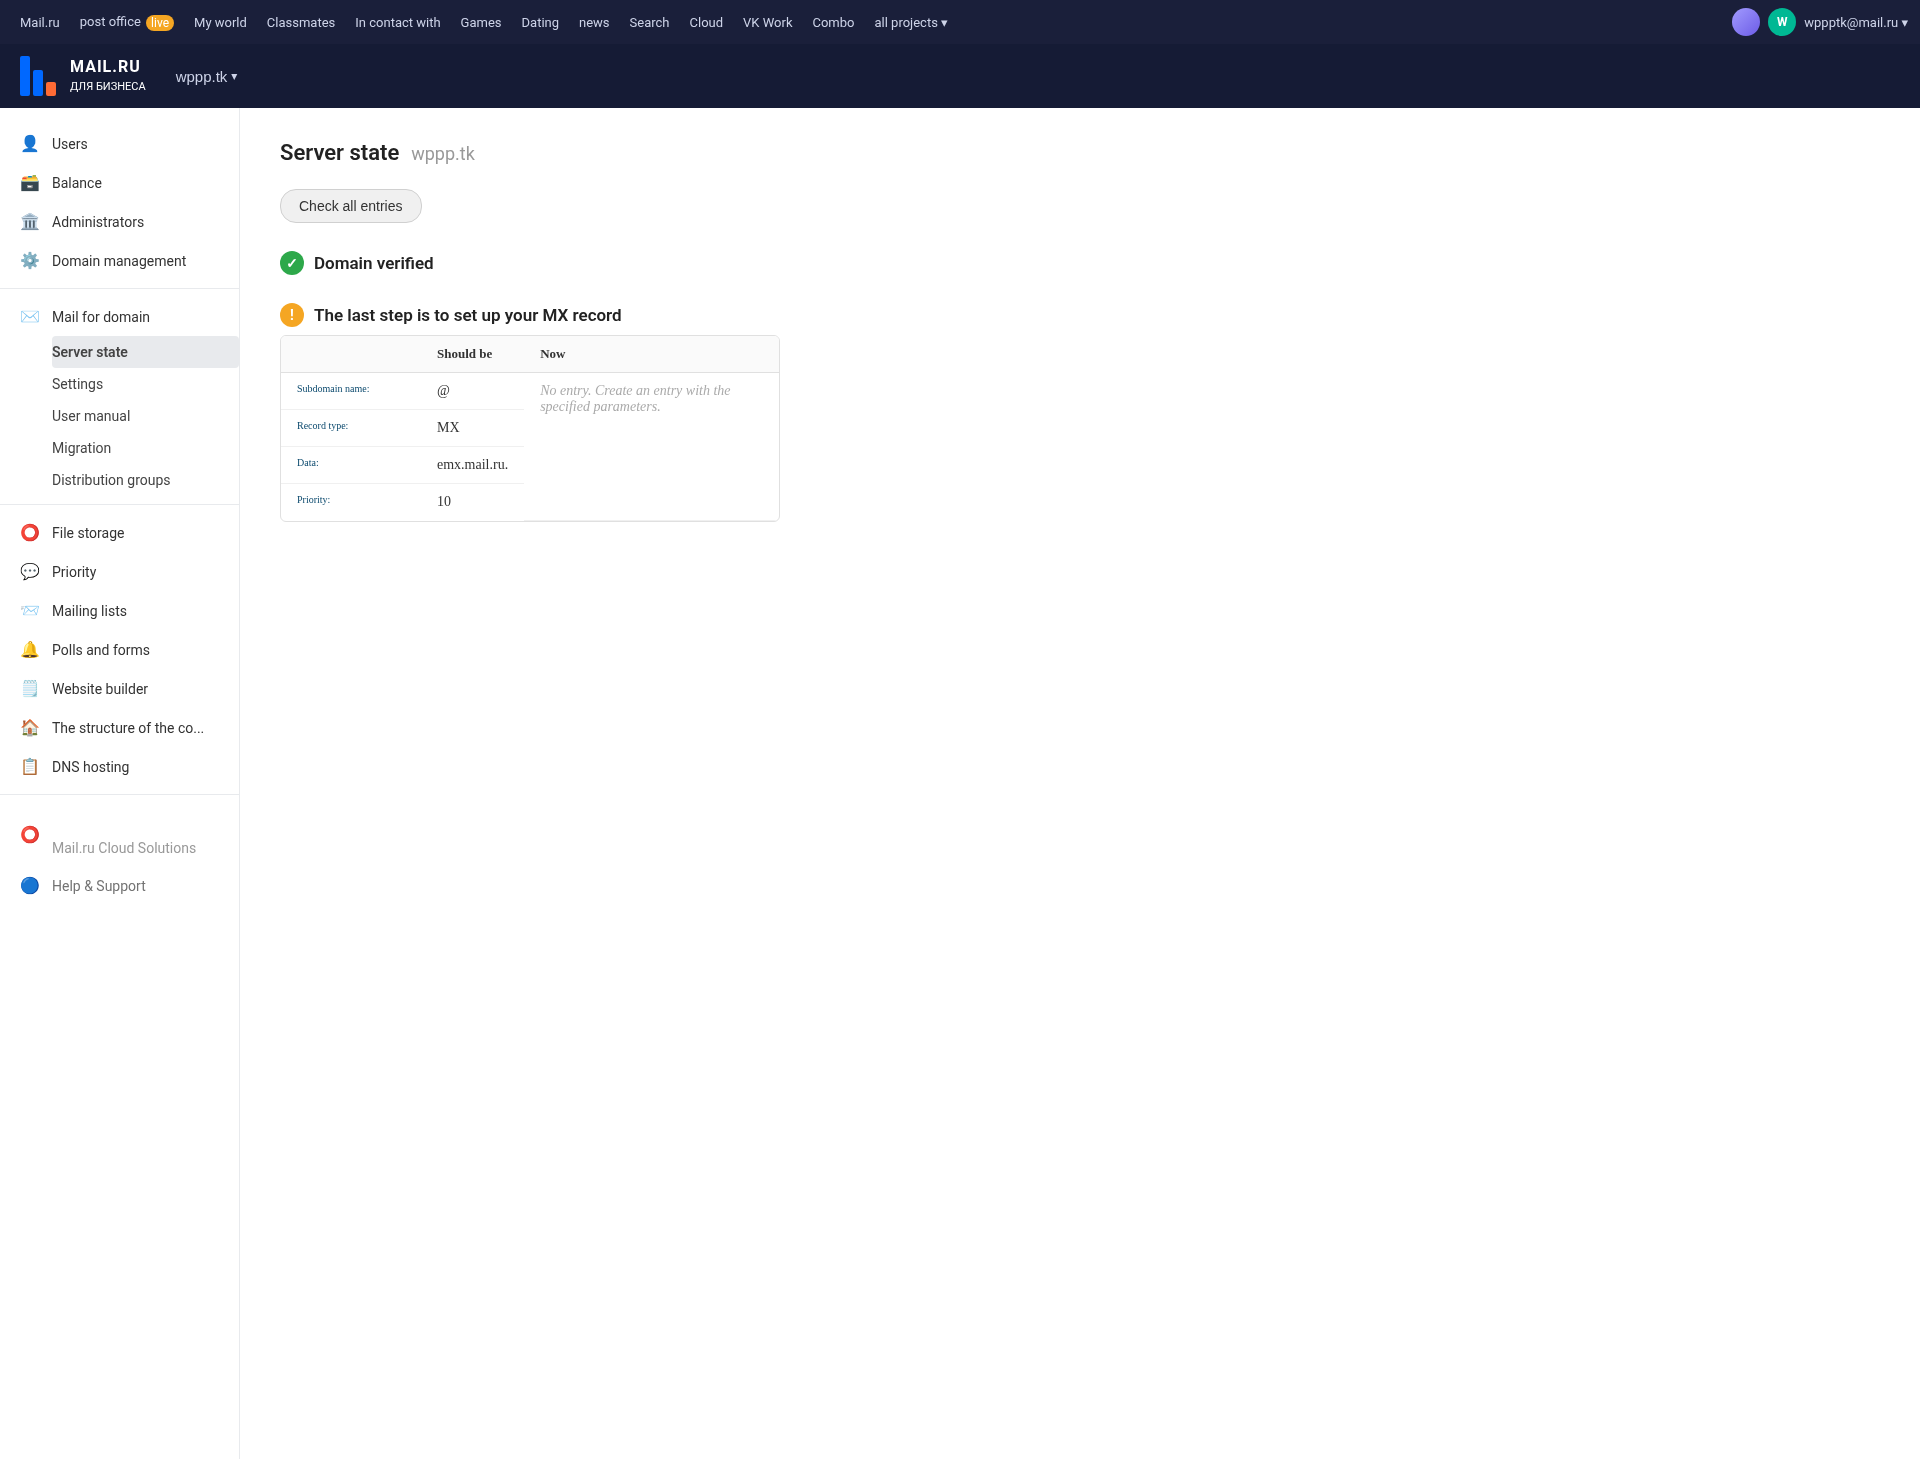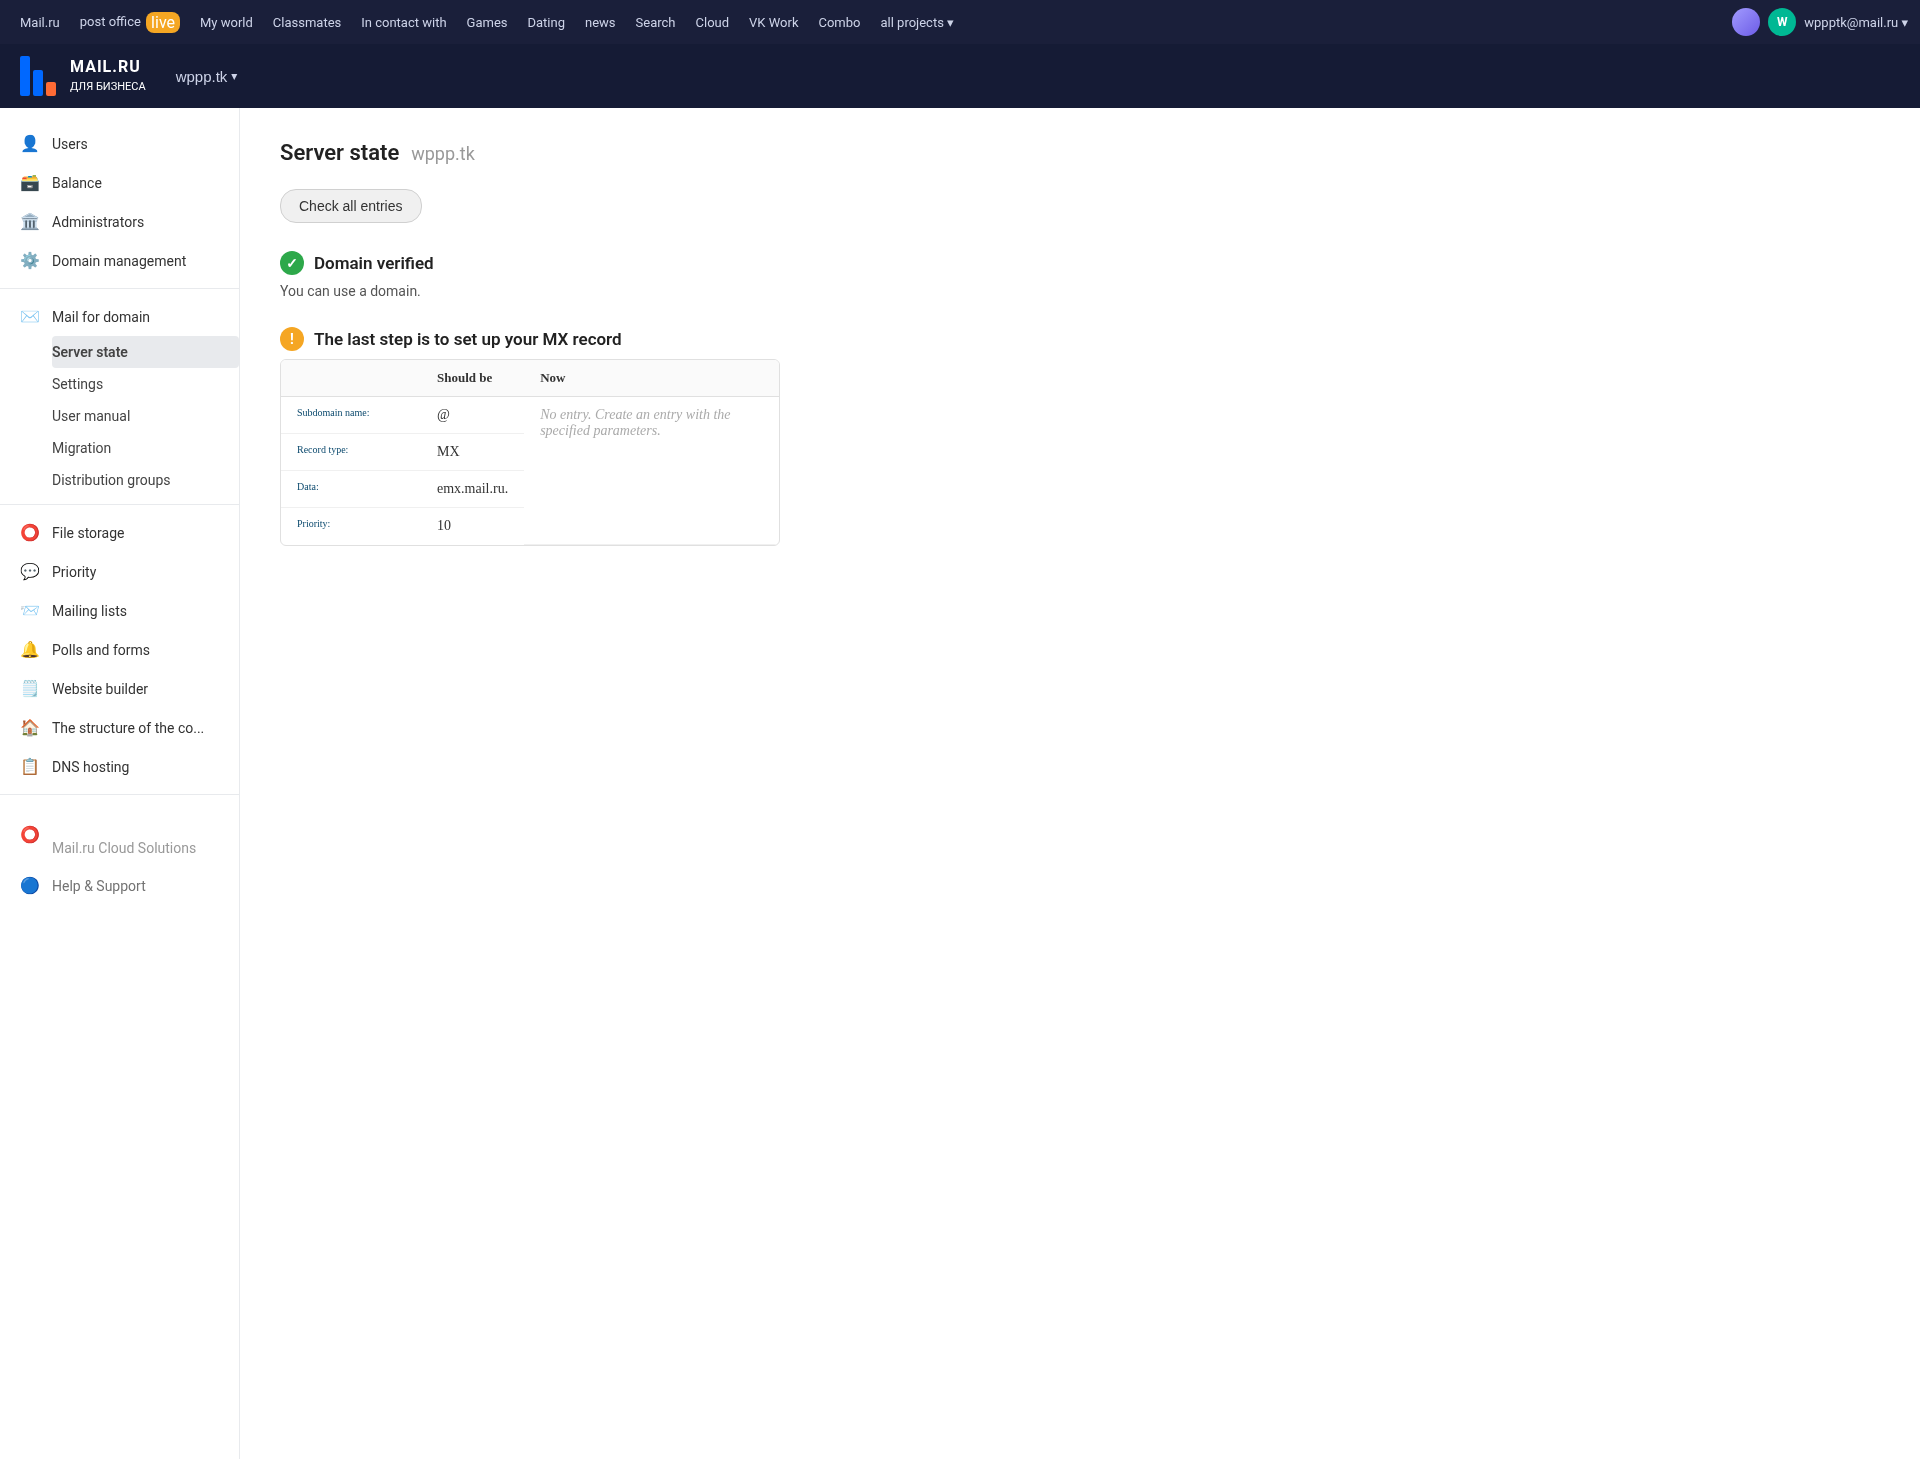--- a/index.html
+++ b/index.html
@@ -17,21 +17,21 @@
     .top-nav a {
       color: #cdd3e8;
       text-decoration: none;
       padding: 4px 8px;
       font-size: 13px;
       white-space: nowrap;
     }
     .badge-live {
       background: #f5a623;
       color: #fff;
-      font-size: 16px;
+      font-size: 12px;
       padding: 1px 5px;
       border-radius: 8px;
       margin-left: 2px;
       vertical-align: middle;
     }
     .top-nav-right {
       margin-left: auto;
       display: flex;
       align-items: center;
       gap: 8px;
@@ -388,21 +388,20 @@
     </div>
 
     <button class="btn-check">Check all entries</button>
 
     
     <div class="status-section">
       <div class="status-title verified">
         <span class="status-icon-verified">✓</span>
         <span>Domain verified</span>
       </div>
-      <p class="status-desc">You can use a domain.</p>
     </div>
 
     
     <div class="status-section">
       <div class="status-title warning">
         <span class="status-icon-warning">!</span>
         <span>The last step is to set up your MX record</span>
       </div>
 
       <div class="mx-table-container">

